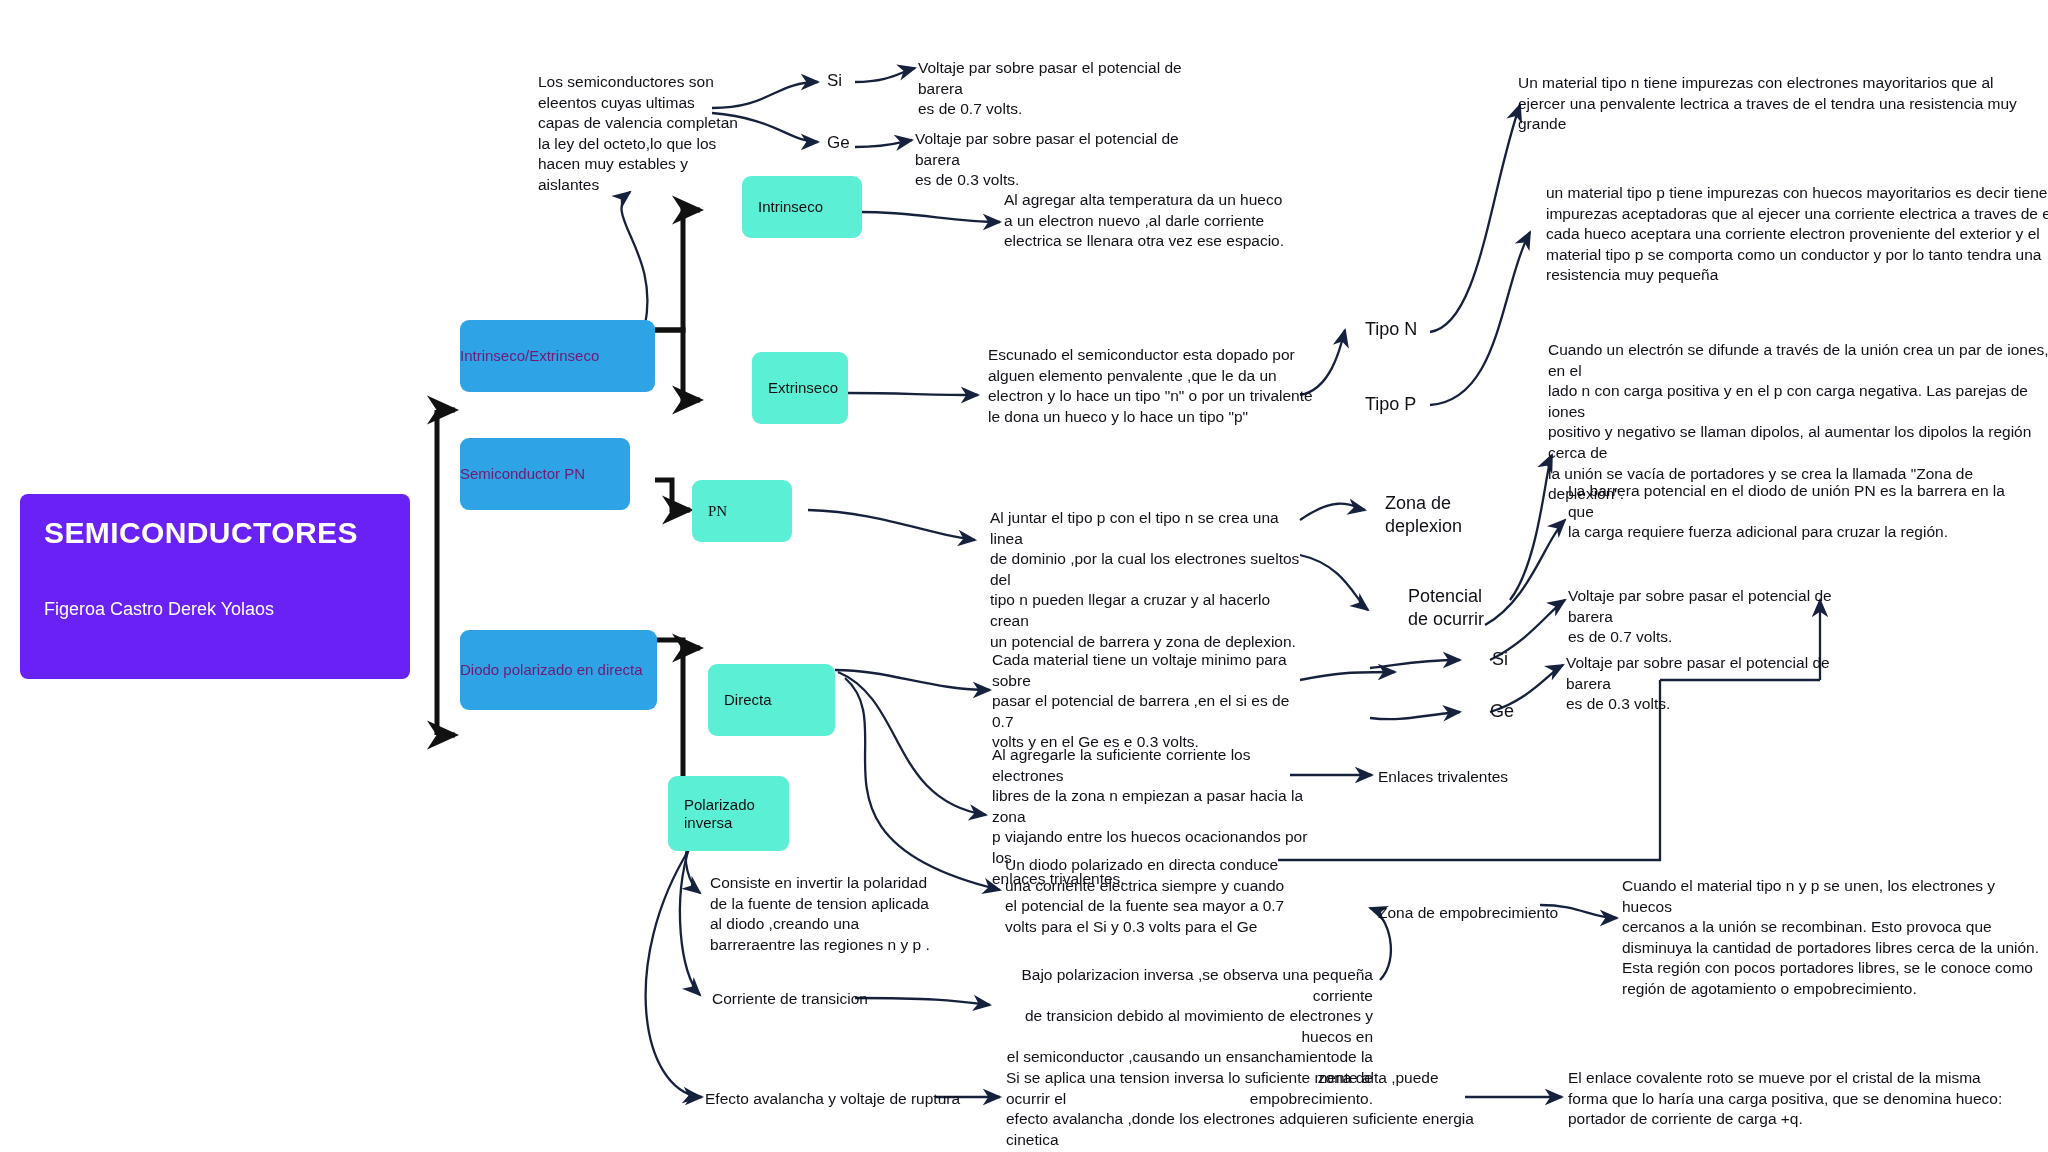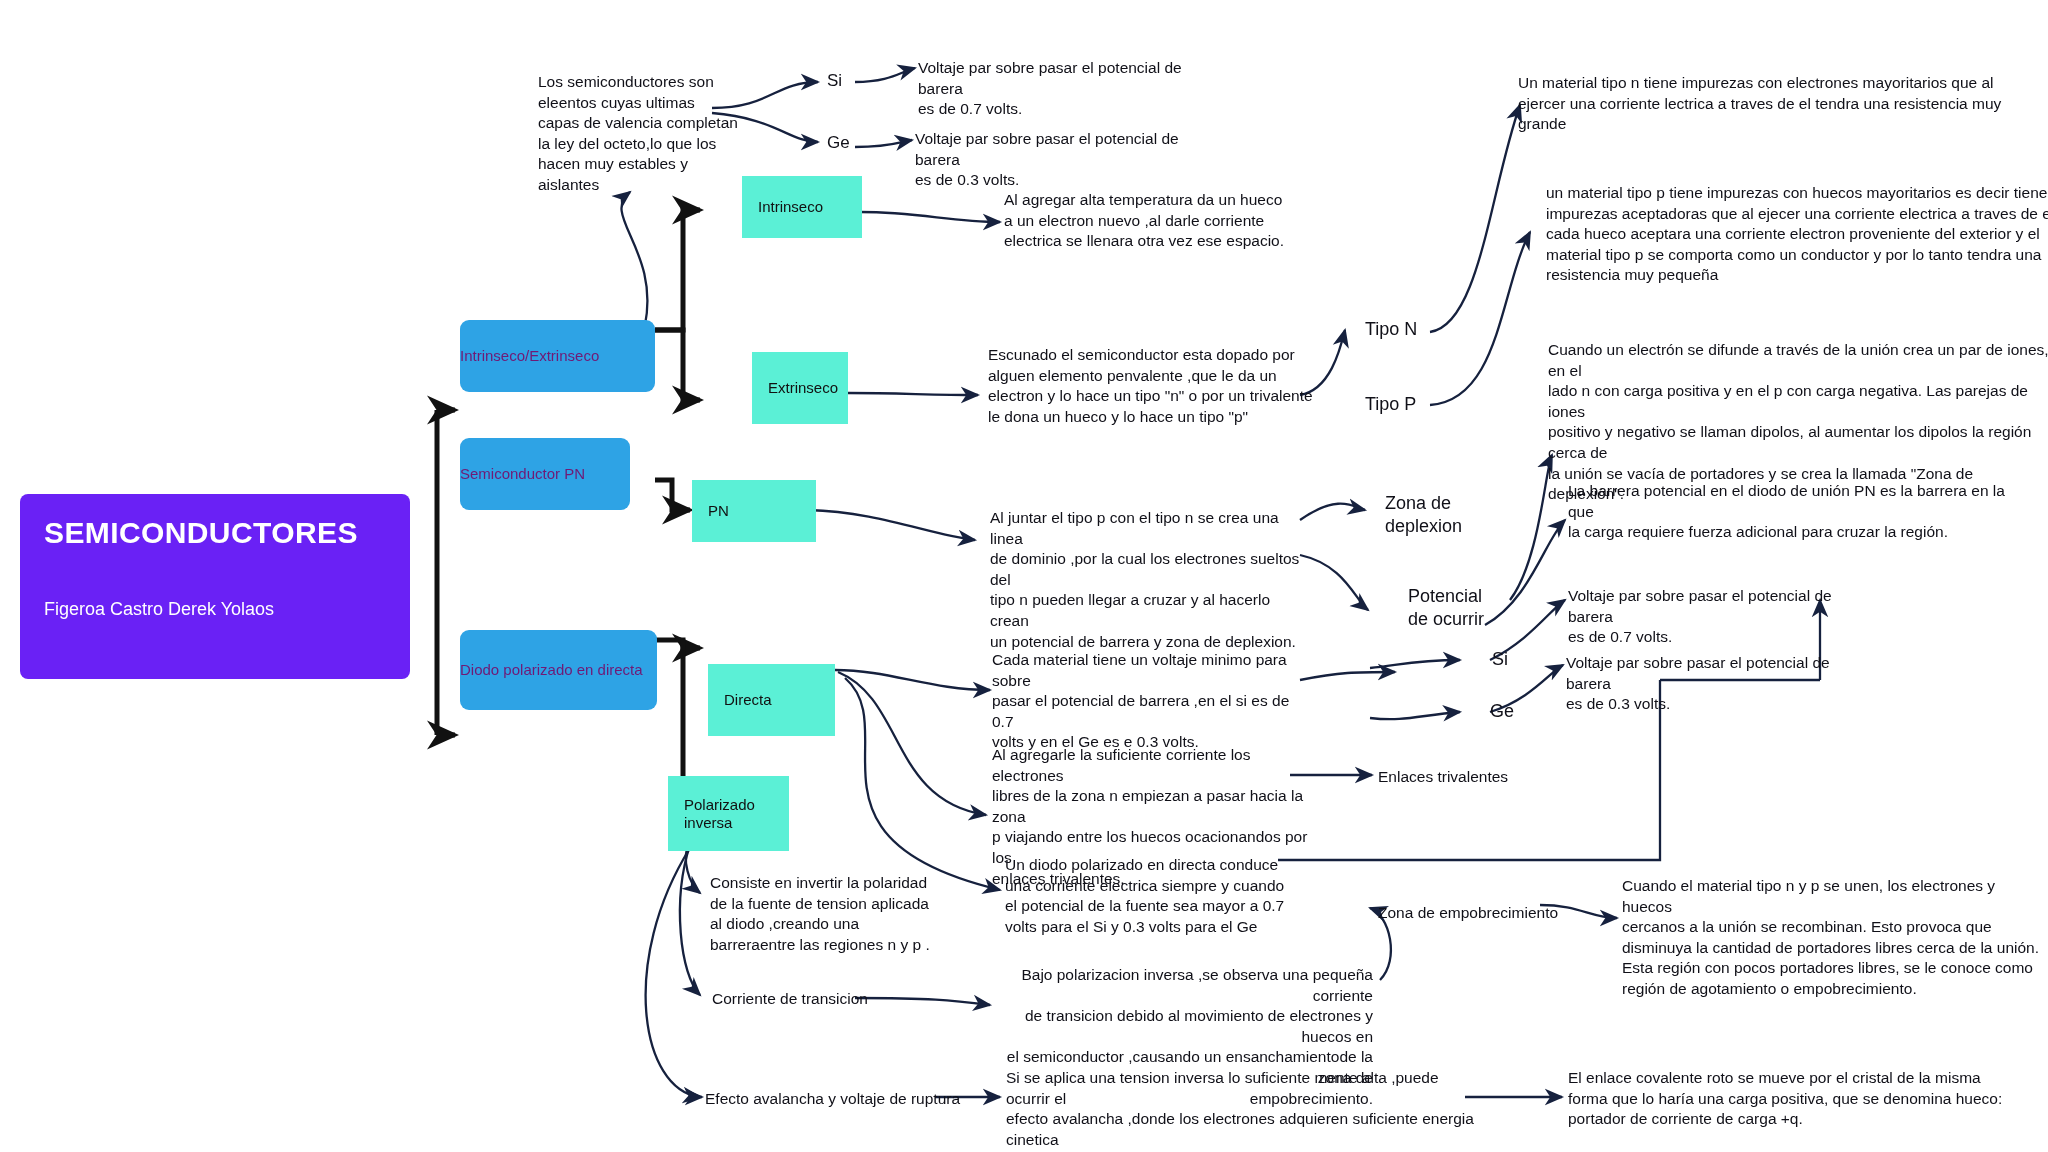--- a/index.html
+++ b/index.html
@@ -15,21 +15,21 @@
     background:#6A21F5;border-radius:8px;color:#fff;padding:22px 24px;
   }
   .title-card .t1{font-size:30px;letter-spacing:.4px;font-weight:700;line-height:1.1;}
   .title-card .t2{font-size:18px;margin-top:50px;font-weight:400;}
 
   .blue{
     background:#2EA3E5;border-radius:9px;color:#701a75;
     display:flex;align-items:center;padding:0 0;font-size:15px;line-height:1.2;
   }
   .teal{
-    background:#5BF0D6;border-radius:0;color:#111;
+    background:#5BF0D6;border-radius:9px;color:#111;
     display:flex;align-items:center;padding:0 16px;font-size:15px;line-height:1.2;
   }
 
   .txt{position:absolute;font-size:15.5px;line-height:1.33;color:#101018;
        font-weight:400;white-space:pre-line;}
   .lbl{position:absolute;font-size:17px;line-height:1.3;color:#101018;white-space:pre-line;}
   .lbl.serifish{font-size:18px;}
 </style>
 </head>
 <body>
@@ -147,21 +147,21 @@
   <div class="node blue" style="left:460px;top:630px;width:197px;height:80px;">
     <span>Diodo polarizado en directa</span>
   </div>
 
   <div class="node teal" style="left:742px;top:176px;width:120px;height:62px;">
     <span>Intrinseco</span>
   </div>
   <div class="node teal" style="left:752px;top:352px;width:96px;height:72px;">
     <span>Extrinseco</span>
   </div>
-  <div class="node teal" style="left:692px;top:480px;width:124px;height:62px;">
+  <div class="node teal" style="left:692px;top:480px;width:100px;height:62px;font-family:Liberation Serif, serif;">
     <span>PN</span>
   </div>
   <div class="node teal" style="left:708px;top:664px;width:127px;height:72px;">
     <span>Directa</span>
   </div>
   <div class="node teal" style="left:668px;top:776px;width:121px;height:75px;">
     <span>Polarizado
 inversa</span>
   </div>
 
@@ -195,21 +195,21 @@
 un potencial de barrera y zona de deplexion.</div>
 
   <div class="lbl serifish" style="left:1365px;top:318px;">Tipo N</div>
   <div class="lbl serifish" style="left:1365px;top:393px;">Tipo P</div>
   <div class="lbl serifish" style="left:1385px;top:492px;">Zona de
 deplexion</div>
   <div class="lbl serifish" style="left:1408px;top:585px;">Potencial
 de ocurrir</div>
 
   <div class="txt" style="left:1518px;top:73px;width:510px;">Un material tipo n tiene impurezas con electrones mayoritarios  que al
-ejercer una corriente lectrica a traves de el tendra una resistencia muy
+ejercer una penvalente lectrica a traves de el tendra una resistencia muy
 grande</div>
 
   <div class="txt" style="left:1546px;top:183px;width:510px;">un material tipo p tiene impurezas con huecos mayoritarios es decir tiene
 impurezas aceptadoras que al ejecer una corriente electrica a traves de el
 cada hueco aceptara una corriente electron proveniente del exterior y el
 material tipo p se comporta como un conductor y por lo tanto tendra una
 resistencia muy pequeña</div>
 
   <div class="txt" style="left:1548px;top:340px;width:505px;">Cuando un electrón se difunde a través de la unión crea un par de iones, en el
 lado n con carga positiva y en el p con carga negativa. Las parejas de iones

